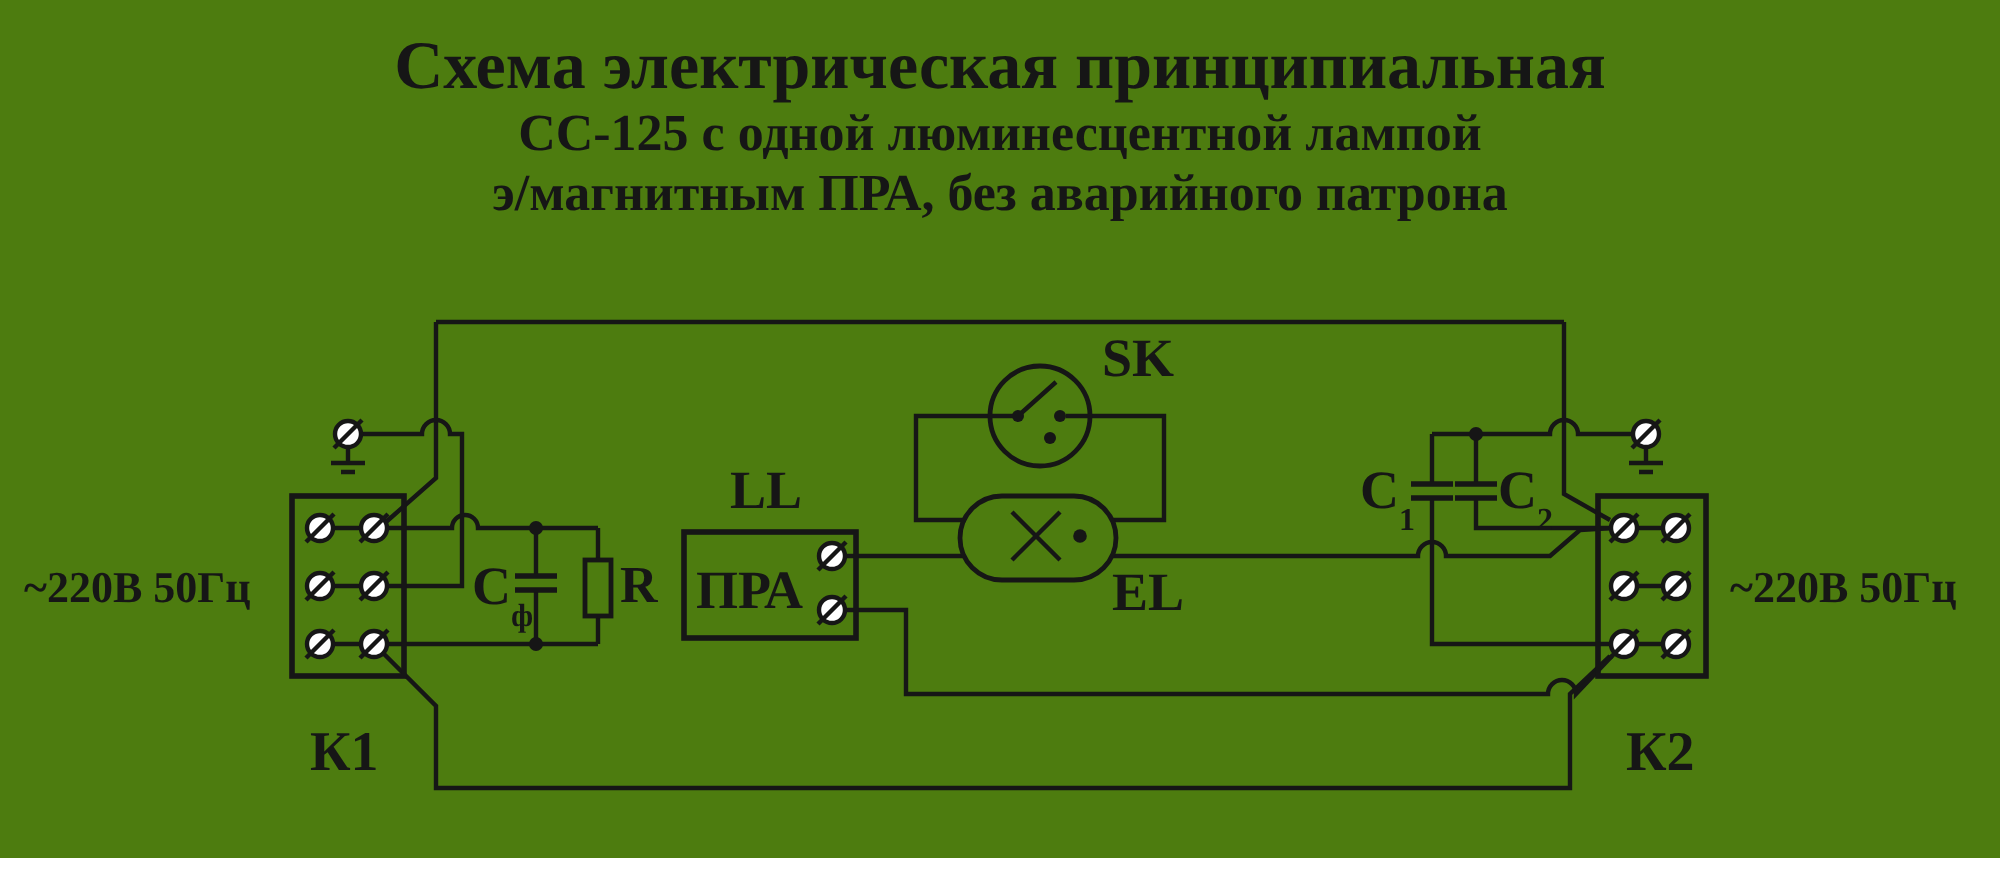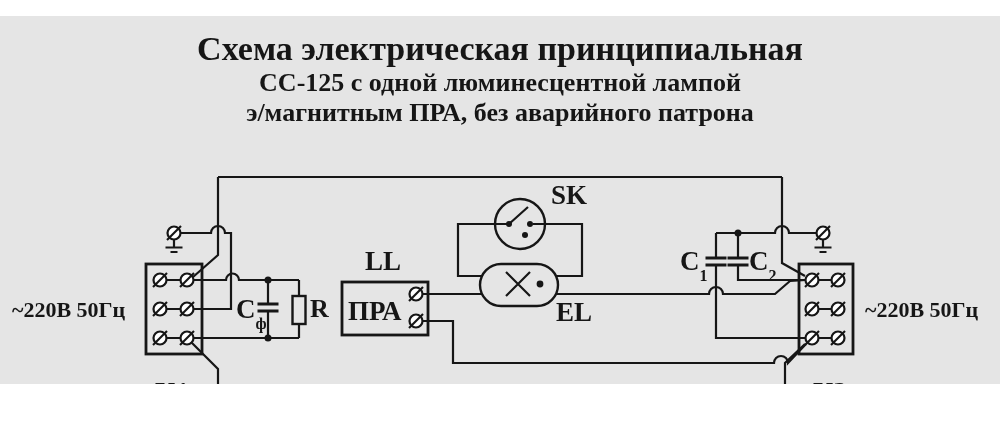--- a/index.html
+++ b/index.html
@@ -1,16 +1,16 @@
 <!DOCTYPE html>
 <html><head>
 <meta charset="utf-8">
 <style>
   html,body{margin:0;padding:0;background:#fff;}
-  .canvas{position:relative;width:1000px;height:368px;background:#e5e5e5;overflow:hidden;margin-top:16px;}
+  .canvas{position:relative;width:1000px;height:429px;background:#4d7c0f;overflow:hidden;}
   svg{display:block;}
   .w{stroke:#161616;fill:none;stroke-width:2.2;stroke-linecap:butt;stroke-linejoin:miter;}
   .bx{stroke:#161616;fill:none;stroke-width:2.8;}
   .bx2{stroke:#161616;fill:none;stroke-width:2.4;}
   .pl{stroke:#161616;fill:none;stroke-width:2.8;}
   .dt{fill:#161616;stroke:none;}
   .term{stroke:#161616;stroke-width:2.2;}
   .term circle{fill:#ffffff;}
   .tx{font-family:"Liberation Serif","DejaVu Serif",serif;font-weight:bold;fill:#161616;}
   .t34{font-size:34px;} .t26{font-size:26px;} .t27{font-size:27px;}

